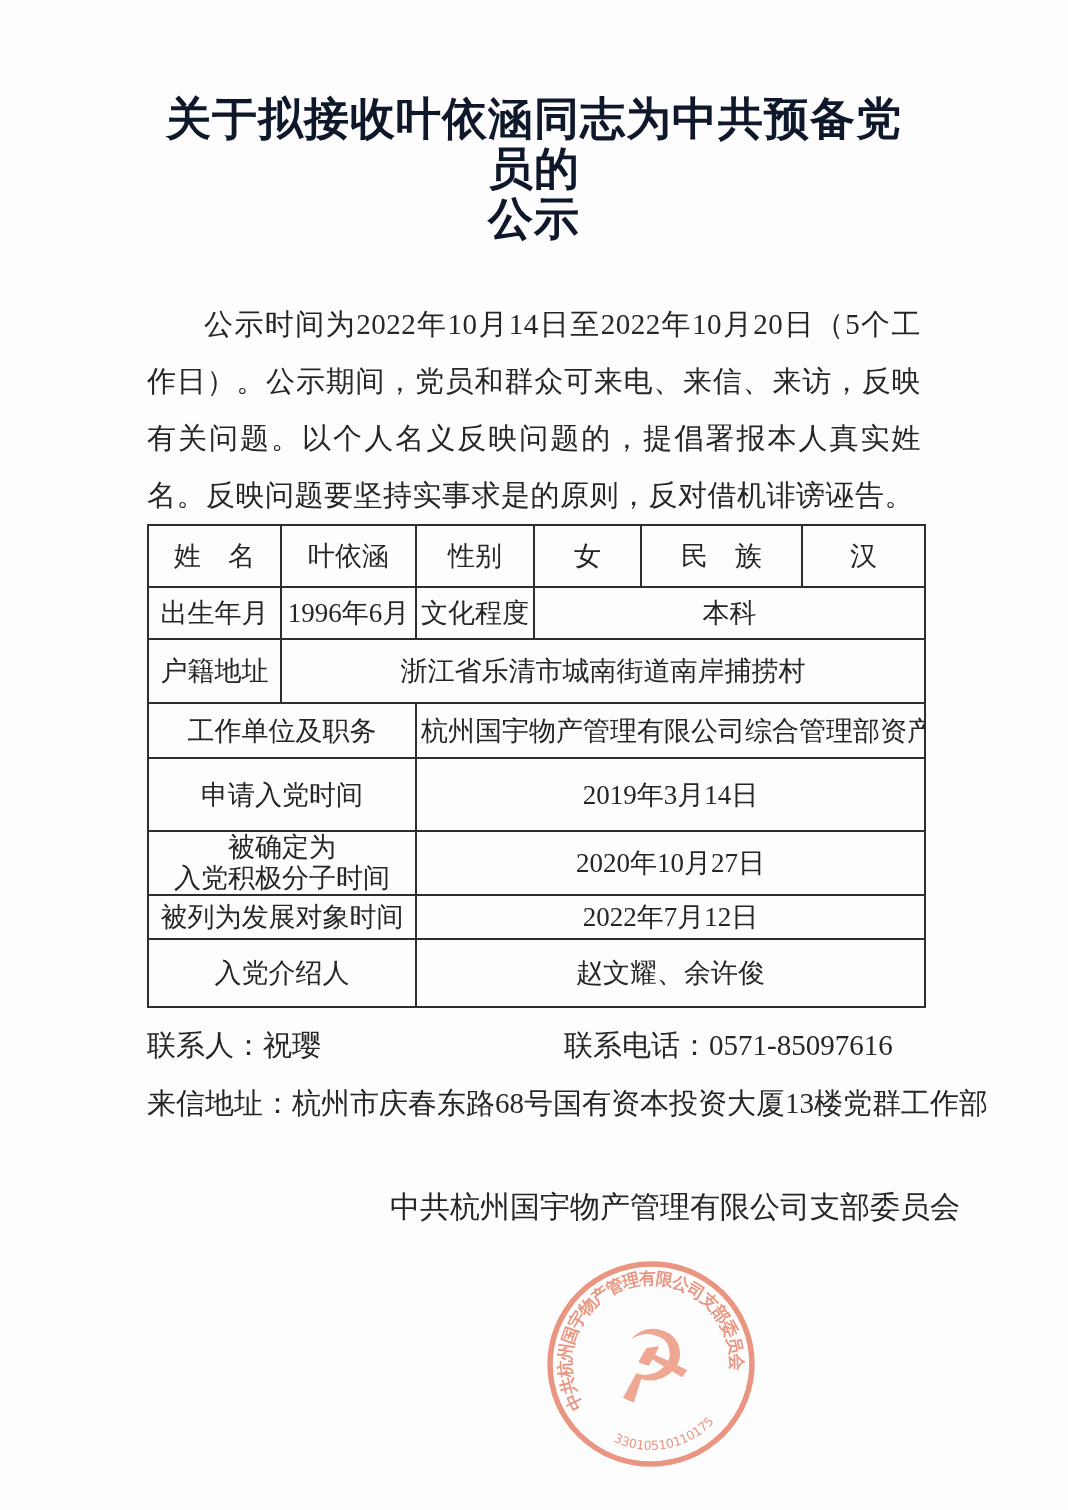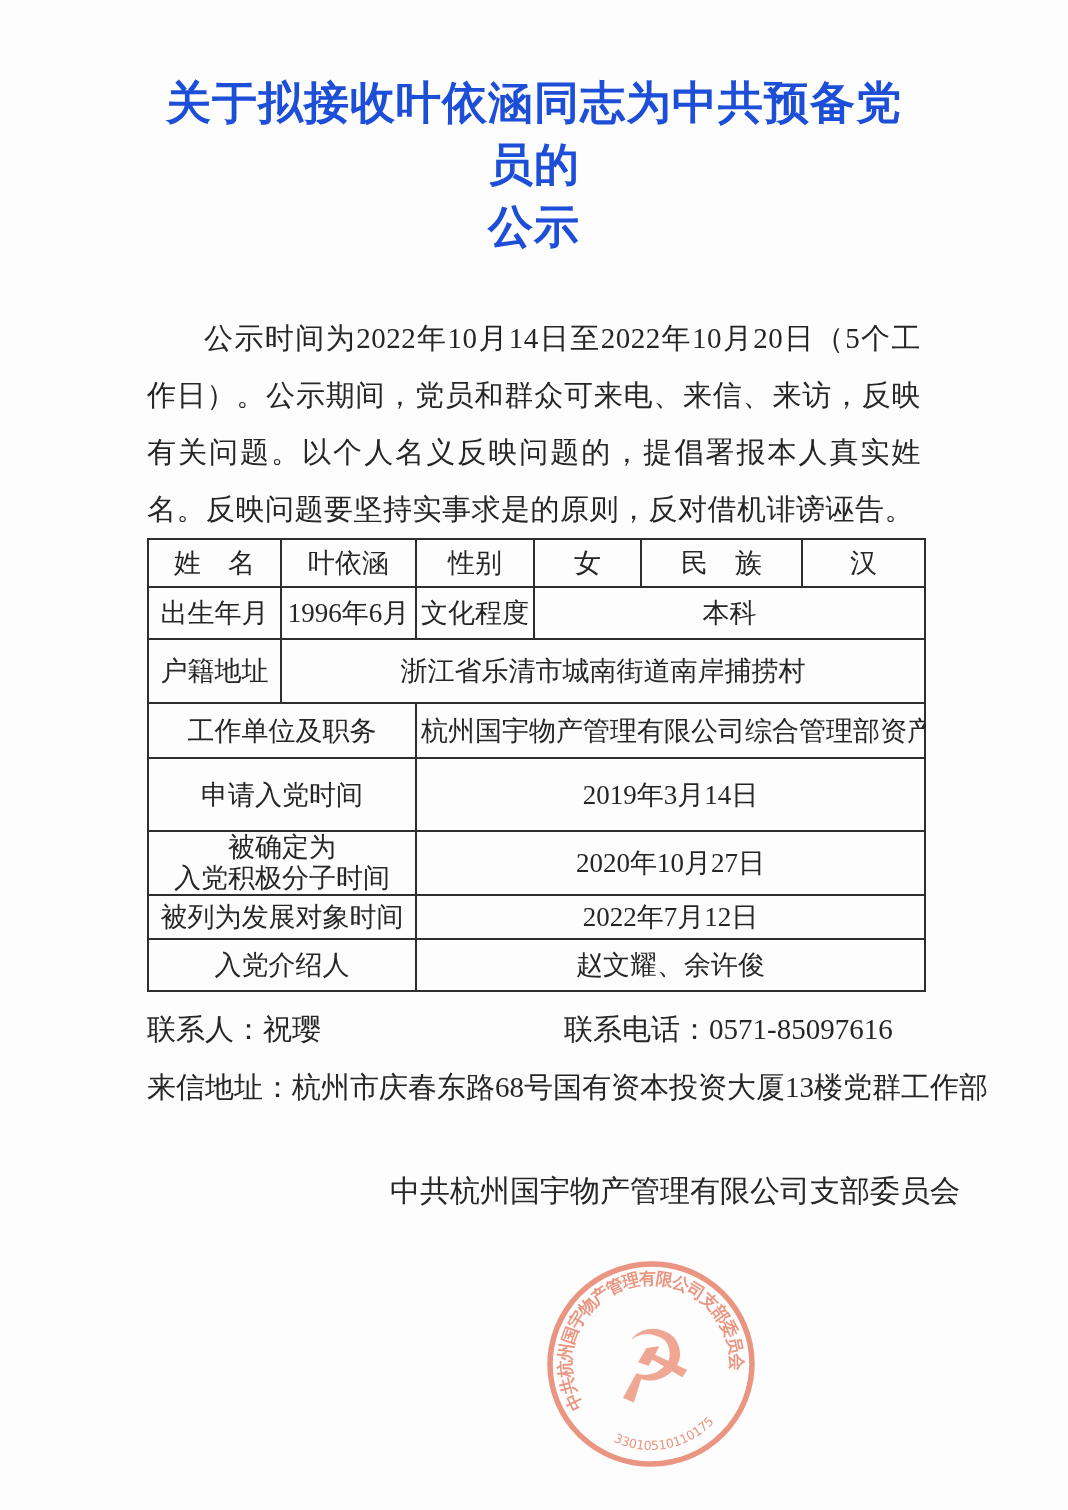--- a/index.html
+++ b/index.html
@@ -6,27 +6,27 @@
   .page{
     position:relative;
     width:1068px;height:1510px;
     background:#fdfdfd;
     font-family:"Liberation Serif","DejaVu Serif",serif;
     color:#262626;
     overflow:hidden;
   }
   .content{position:absolute;left:147px;top:0;width:774px;}
   .doc-title{
-    margin-top:72px;
+    margin-top:94px;
     text-align:center;
     font-family:"DejaVu Sans","Liberation Sans",sans-serif;
     font-weight:900;
     font-size:45px;
-    line-height:62px;
-    color:#1d4ed8;
+    line-height:50px;
+    color:#0f172a;
     letter-spacing:1px;
   }
   .body-text{margin-top:52px;}
   .body-text p{
     margin:0;
     font-size:29px;
     line-height:57px;
     text-indent:57px;
     text-align:justify;
     letter-spacing:0.5px;
@@ -77,21 +77,21 @@
     <table class="info">
       <colgroup>
         <col style="width:133px">
           <col style="width:135px">
           <col style="width:118px">
         <col style="width:107px">
           <col style="width:161px">
           <col style="width:123px">
       </colgroup>
       <tbody>
-        <tr style="height:48px">
+        <tr style="height:62px">
           <td>姓　名</td>
           <td>叶依涵</td>
           <td>性别</td>
           <td>女</td>
           <td>民　族</td>
           <td>汉</td>
         </tr>
         <tr style="height:52px">
           <td>出生年月</td>
           <td>1996年6月</td>
@@ -114,21 +114,21 @@
           <td colspan="2" class="two-line">
             <div>被确定为</div>
             <div>入党积极分子时间</div>
           </td>
           <td colspan="4">2020年10月27日</td>
         </tr>
         <tr style="height:44px">
           <td colspan="2">被列为发展对象时间</td>
           <td colspan="4">2022年7月12日</td>
         </tr>
-        <tr style="height:52px">
+        <tr style="height:68px">
           <td colspan="2">入党介绍人</td>
           <td colspan="4">赵文耀、余许俊</td>
         </tr>
       </tbody>
     </table>
 
     <div class="contact">
       <div class="contact-line">
         <span>联系人：祝璎</span>
         <span class="phone">联系电话：0571-85097616</span>

